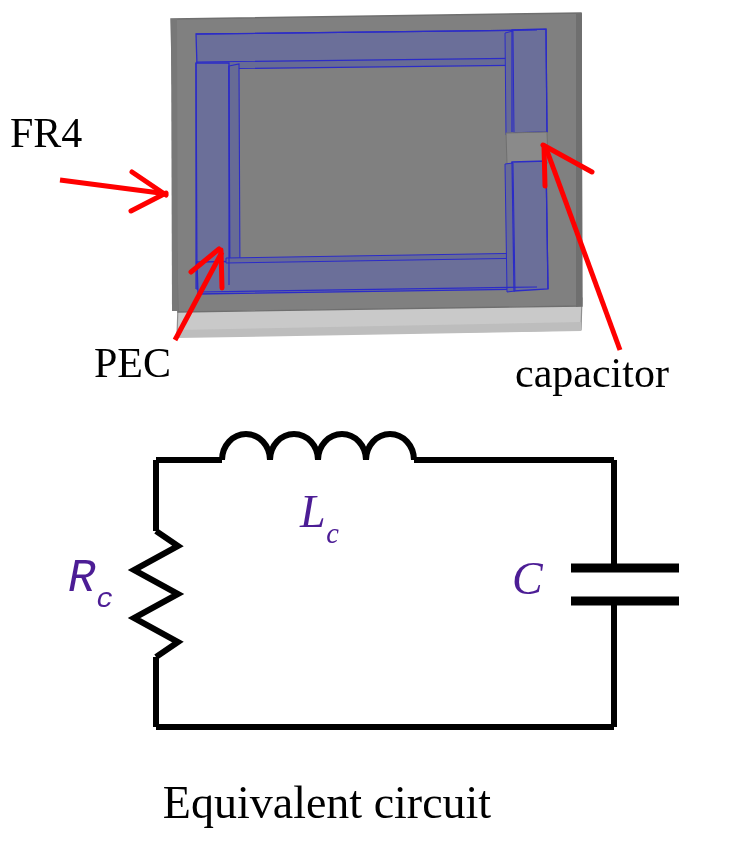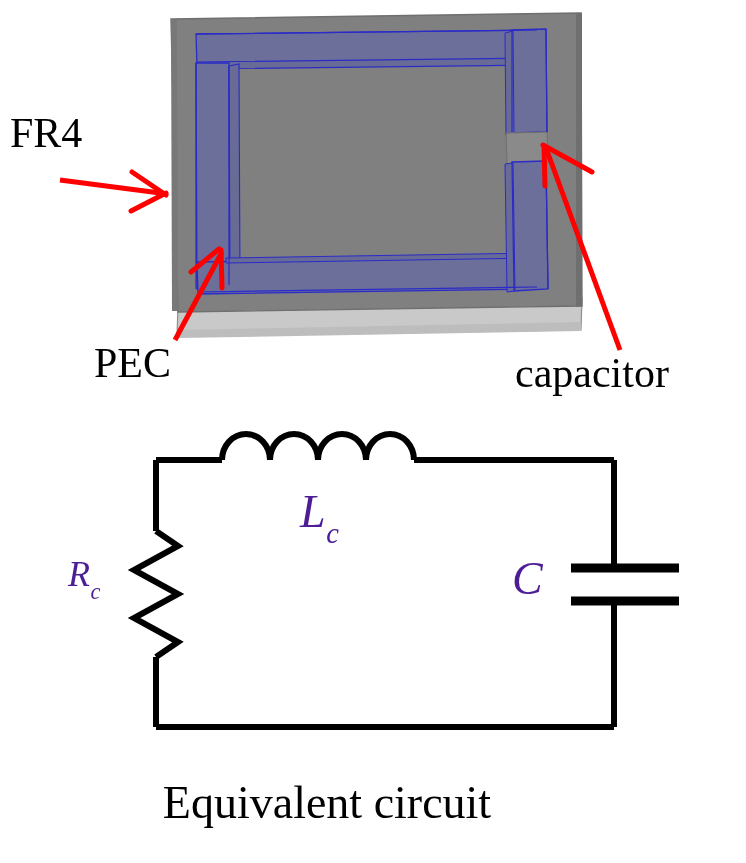--- a/index.html
+++ b/index.html
@@ -69,21 +69,22 @@
     font-size: 0.62em;
     font-style: italic;
     vertical-align: sub;
     position: relative;
     top: 0.22em;
     left: 0.02em;
   }
   #math-rc {
     left: 68px;
     top: 556px;
-    font-size: 36px;
+    font-size: 46px;
+    font-family: Liberation Mono, monospace;
   }
   #math-lc {
     left: 300px;
     top: 489px;
     font-size: 46px;
   }
   #math-c {
     left: 512px;
     top: 556px;
     font-size: 46px;

